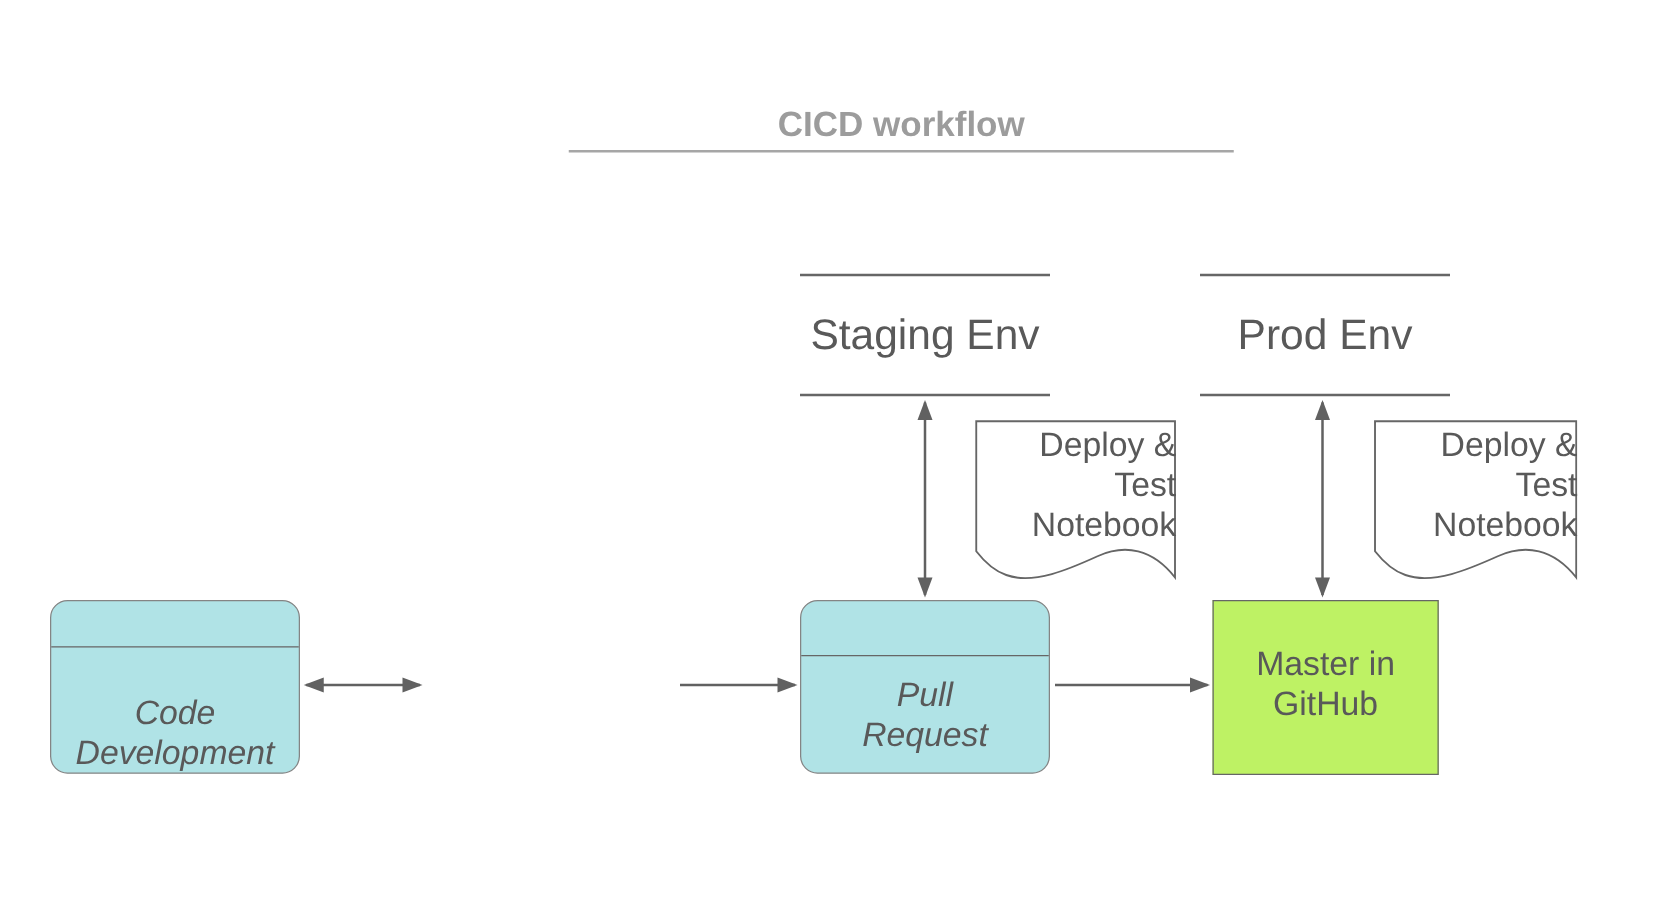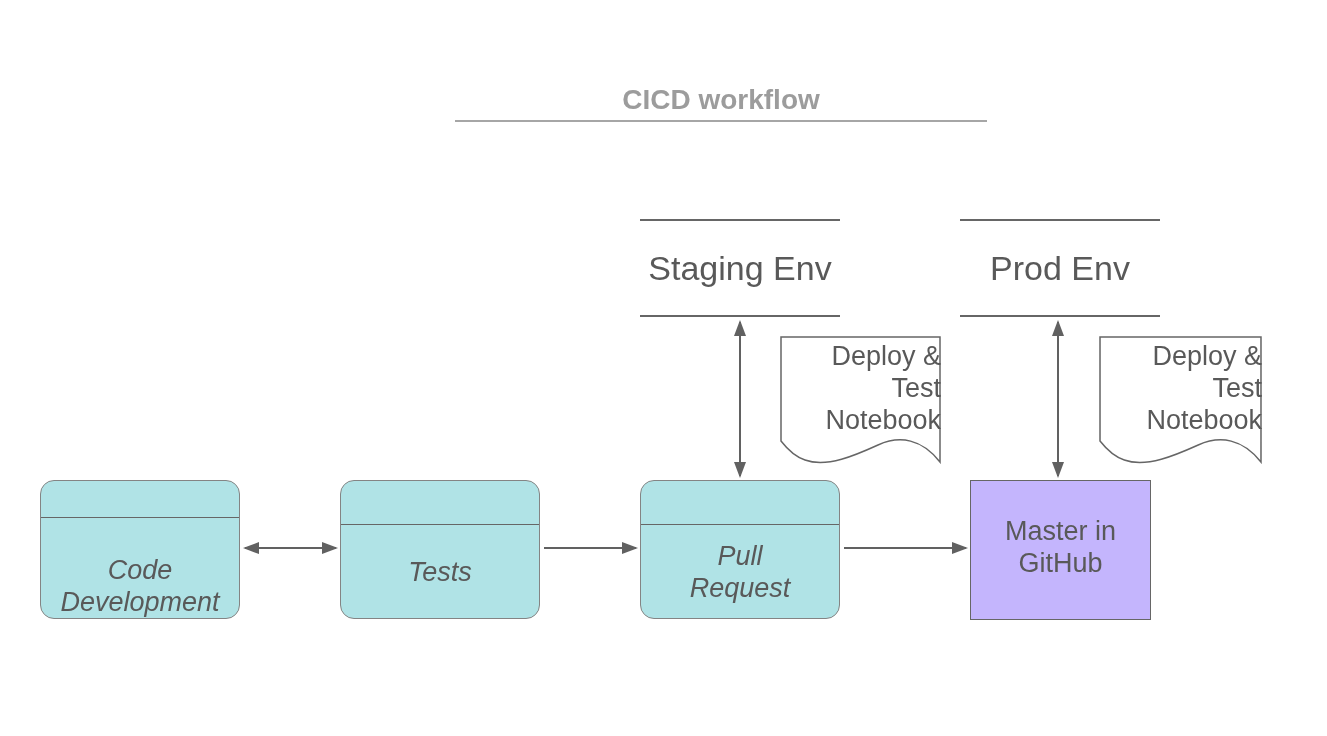--- a/index.html
+++ b/index.html
@@ -76,21 +76,21 @@
     font-size: 27px;
     line-height: 32px;
     text-align: center;
     white-space: pre-line;
   }
 
   
   .plain-node {
     position: absolute;
     left: 970px; top: 480px; width: 181px; height: 140px;
-    background: #c4b5fd;
+    background: #bef264;
     border: 1.5px solid #666666;
     box-sizing: border-box;
     display: flex; align-items: center; justify-content: center;
     text-align: center;
     font-size: 27px;
     line-height: 32px;
     white-space: pre-line;
     padding-bottom: 6px;
   }
 
@@ -164,24 +164,20 @@
 Test
 Notebook</div>
   </div>
 
   <div class="node code">
     <div class="node-header"></div>
     <div class="node-label">Code
 Development</div>
   </div>
 
-  <div class="node tests">
-    <div class="node-header"></div>
-    <div class="node-label">Tests</div>
-  </div>
 
   <div class="node pr">
     <div class="node-header"></div>
     <div class="node-label">Pull
 Request</div>
   </div>
 
   <div class="plain-node">
     <span>Master in
 GitHub</span>

